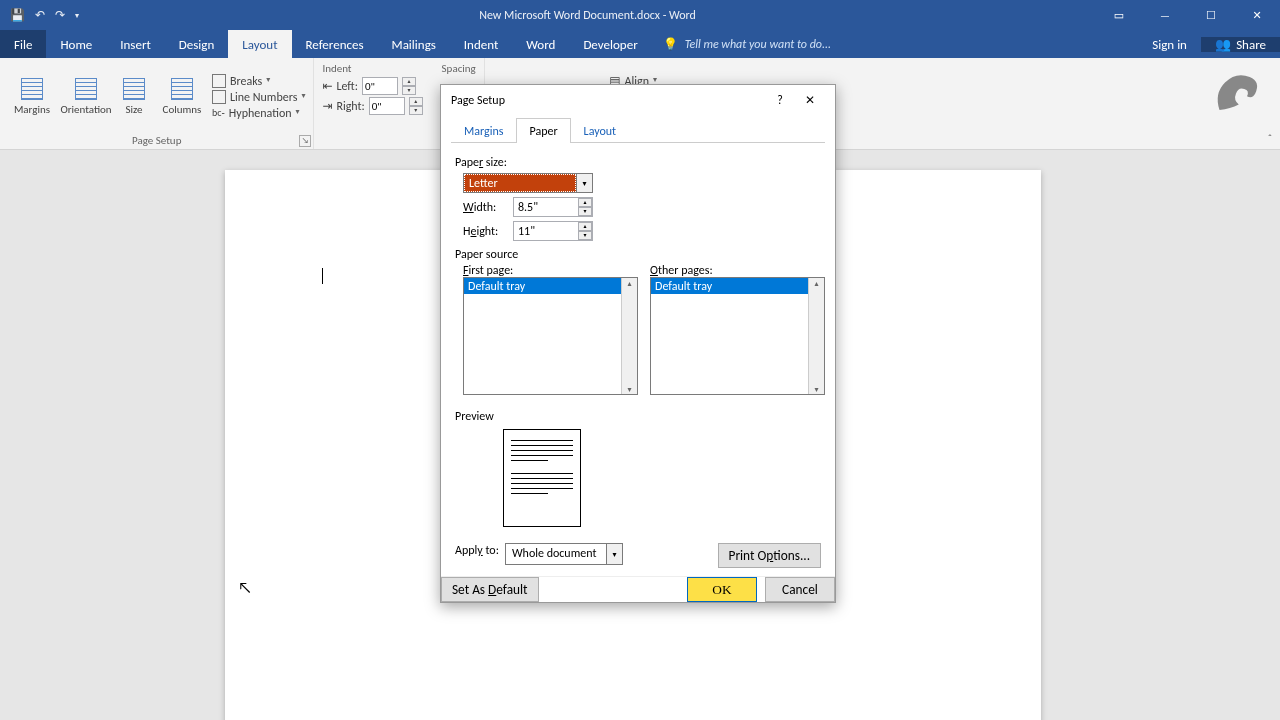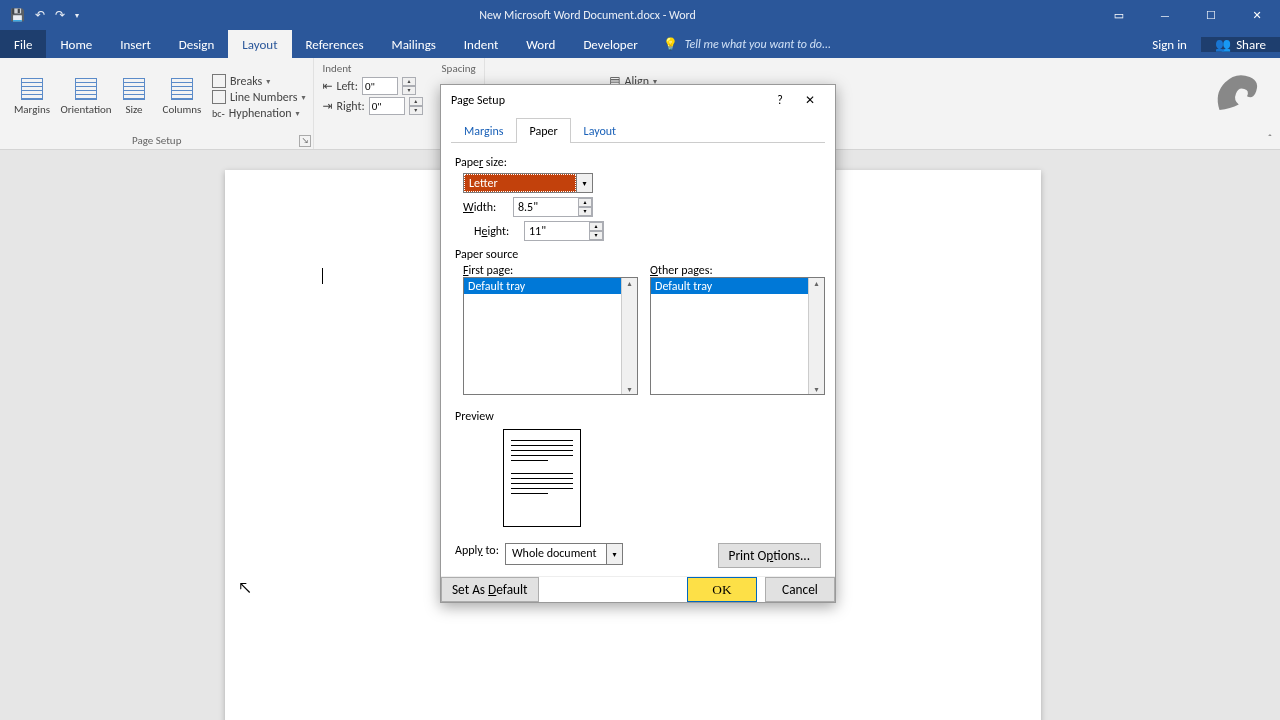--- a/index.html
+++ b/index.html
@@ -25,21 +25,21 @@
 .menubar .right .share { background: #1e3e6e; padding: 0 14px; display: flex; align-items: center; gap: 5px; }
 
 
 .ribbon { height: 92px; background: #f3f3f3; border-bottom: 1px solid #d4d4d4; display: flex; position: relative; font-size: 11px; }
 .rgroup { display: flex; flex-direction: column; justify-content: space-between; border-right: 1px solid #e1e1e1; padding: 4px 8px 2px; }
 .rgroup .label { text-align: center; color: #666; font-size: 11px; padding-top: 2px; }
 .rgroup .inner { display: flex; gap: 6px; flex: 1; }
 .bigbtn { display: flex; flex-direction: column; align-items: center; justify-content: center; width: 48px; cursor: pointer; color: #444; gap:3px; }
 .bigbtn .ico { width: 22px; height: 22px; border: 1px solid #5b8bc9; background: repeating-linear-gradient(to bottom, transparent 0 3px, #5b8bc9 3px 4px); }
 .vstack { display: flex; flex-direction: column; gap: 2px; justify-content: center; }
-.smallbtn { display: flex; align-items: center; gap: 4px; color: #444; cursor: pointer; font-size:12px;}
+.smallbtn { display: flex; gap: 4px; color: #444; cursor: pointer; font-size:12px;}
 .smallbtn .sqico { width: 14px; height: 14px; border: 1px solid #777; display:inline-block; }
 .caret { font-size: 8px; color: #666; }
 .indent-row { display:flex; align-items:center; gap:4px; font-size:12px; color:#444;}
 .indent-row input { width: 36px; height:18px; border:1px solid #abadb3; font-size:11px; padding-left:2px;}
 .spinbtns { display:flex; flex-direction:column; }
 .spinbtns span { width:14px; height:9px; border:1px solid #abadb3; font-size:6px; text-align:center; line-height:7px; background:#f0f0f0;}
 .dragon { position:absolute; right:14px; top:8px; width:60px; height:55px; color:#999; }
 .dlglaunch { position:absolute; right:2px; bottom:2px; width:12px; height:12px; border:1px solid #aaa; font-size:8px; text-align:center; line-height:9px; color:#666;}
 
 
@@ -265,21 +265,21 @@
     <div class="fieldrow" style="margin-left:8px; display:flex; align-items:center; gap:6px;">
       <label style="width:44px"><span class="underline">W</span>idth:</label>
       <div class="spin">
           <input value="8.5&quot;" style="">
           <div class="spinbtns">
             <span>▴</span>
             <span>▾</span>
           </div>
         </div>
     </div>
-    <div class="fieldrow" style="margin-left:19px; display:flex; align-items:center; gap:6px;">
+    <div class="fieldrow" style="margin-left:8px; display:flex; align-items:center; gap:6px;">
       <label style="width:44px">H<span class="underline">e</span>ight:</label>
       <div class="spin">
           <input value="11&quot;" style="">
           <div class="spinbtns">
             <span>▴</span>
             <span>▾</span>
           </div>
         </div>
     </div>
 

